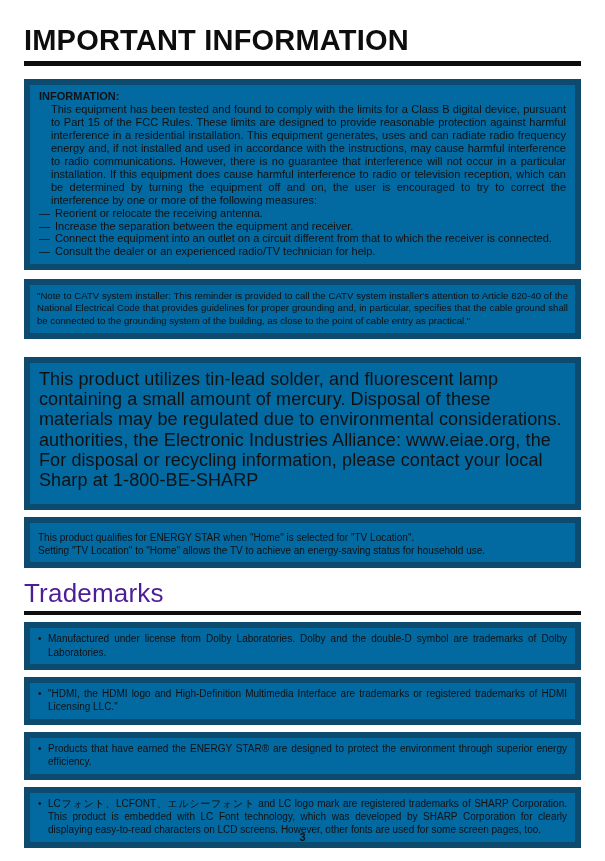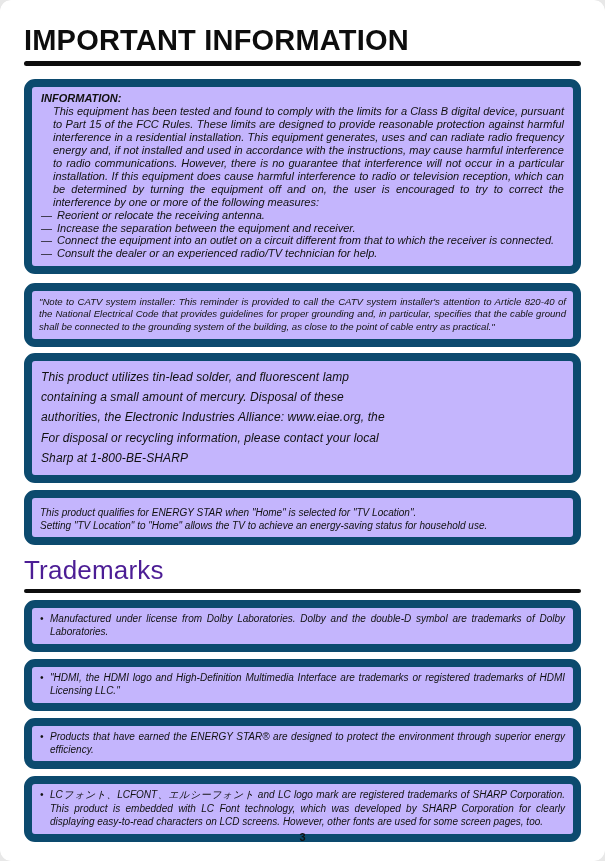--- a/index.html
+++ b/index.html
@@ -1,15 +1,15 @@
 <!DOCTYPE html>
 <html><head>
 <meta charset="utf-8">
 <style>
-  * { margin: 0; padding: 0; box-sizing: border-box; border-radius: 11px; }
+  * { margin: 0; padding: 0; box-sizing: border-box; }
   html, body { background: #e8e8e8; }
   .page {
     position: relative;
     width: 605px;
     height: 861px;
     margin: 0 auto;
     background: #ffffff;
     color: #111111;
     font-family: "Liberation Sans", sans-serif;
     padding: 25px 24px 0 24px;
@@ -26,23 +26,22 @@
     height: 5px;
     background: #0d0d0d;
     margin-top: 6px;
   }
   .rule-medium {
     height: 4px;
     background: #0d0d0d;
     margin-top: 4px;
   }
   .box {
-    border: 8px solid #0c4a6e;
-    background: #c4b5fd;
-    font-style: italic;
+    border: 6px solid #0c4a6e;
+    background: #0369a1;
   }
   
   .info-box {
     margin-top: 13px;
     padding: 5px 9px 6px 9px;
     font-size: 11px;
     line-height: 12.9px;
   }
   .info-heading { font-weight: bold; font-size: 11px; }
   .info-body { text-align: justify; margin-left: 12px; }
@@ -52,23 +51,23 @@
   
   .catv-box {
     margin-top: 9px;
     padding: 5px 7px 6px 7px;
     font-size: 9.6px;
     line-height: 12.2px;
     text-align: justify;
   }
   
   .disposal-box {
-    margin-top: 6px;
-    padding: 6px 9px 7px 9px;
-    font-size: 12px;
+    margin-top: 18px;
+    padding: 6px 9px 13px 9px;
+    font-size: 18px;
     line-height: 20.3px;
     letter-spacing: 0.1px;
   }
   .disposal-last { display: flex; justify-content: space-between; align-items: flex-end; }
   
   .estar-box {
     margin-top: 7px;
     padding: 8px 8px 5px 8px;
     font-size: 10px;
     line-height: 13px;
@@ -131,20 +130,21 @@
     </div>
   </section>
 
   <section class="box catv-box">
     <p>"Note to CATV system installer: This reminder is provided to call the CATV system installer's attention to Article 820-40 of the National Electrical Code that provides guidelines for proper grounding and, in particular, specifies that the cable ground shall be connected to the grounding system of the building, as close to the point of cable entry as practical."</p>
   </section>
 
   <section class="box disposal-box">
     <div>This product utilizes tin-lead solder, and fluorescent lamp</div>
     <div>containing a small amount of mercury. Disposal of these</div>
+    <div>materials may be regulated due to environmental considerations.</div>
     <div>authorities, the Electronic Industries Alliance: www.eiae.org, the</div>
     <div>For disposal or recycling information, please contact your local</div>
     <div class="disposal-last">
       <span>Sharp at 1-800-BE-SHARP</span>
     </div>
   </section>
 
   <section class="box estar-box">
     <div>This product qualifies for ENERGY STAR when "Home" is selected for "TV Location".</div>
     <div>Setting "TV Location" to "Home" allows the TV to achieve an energy-saving status for household use.</div>

